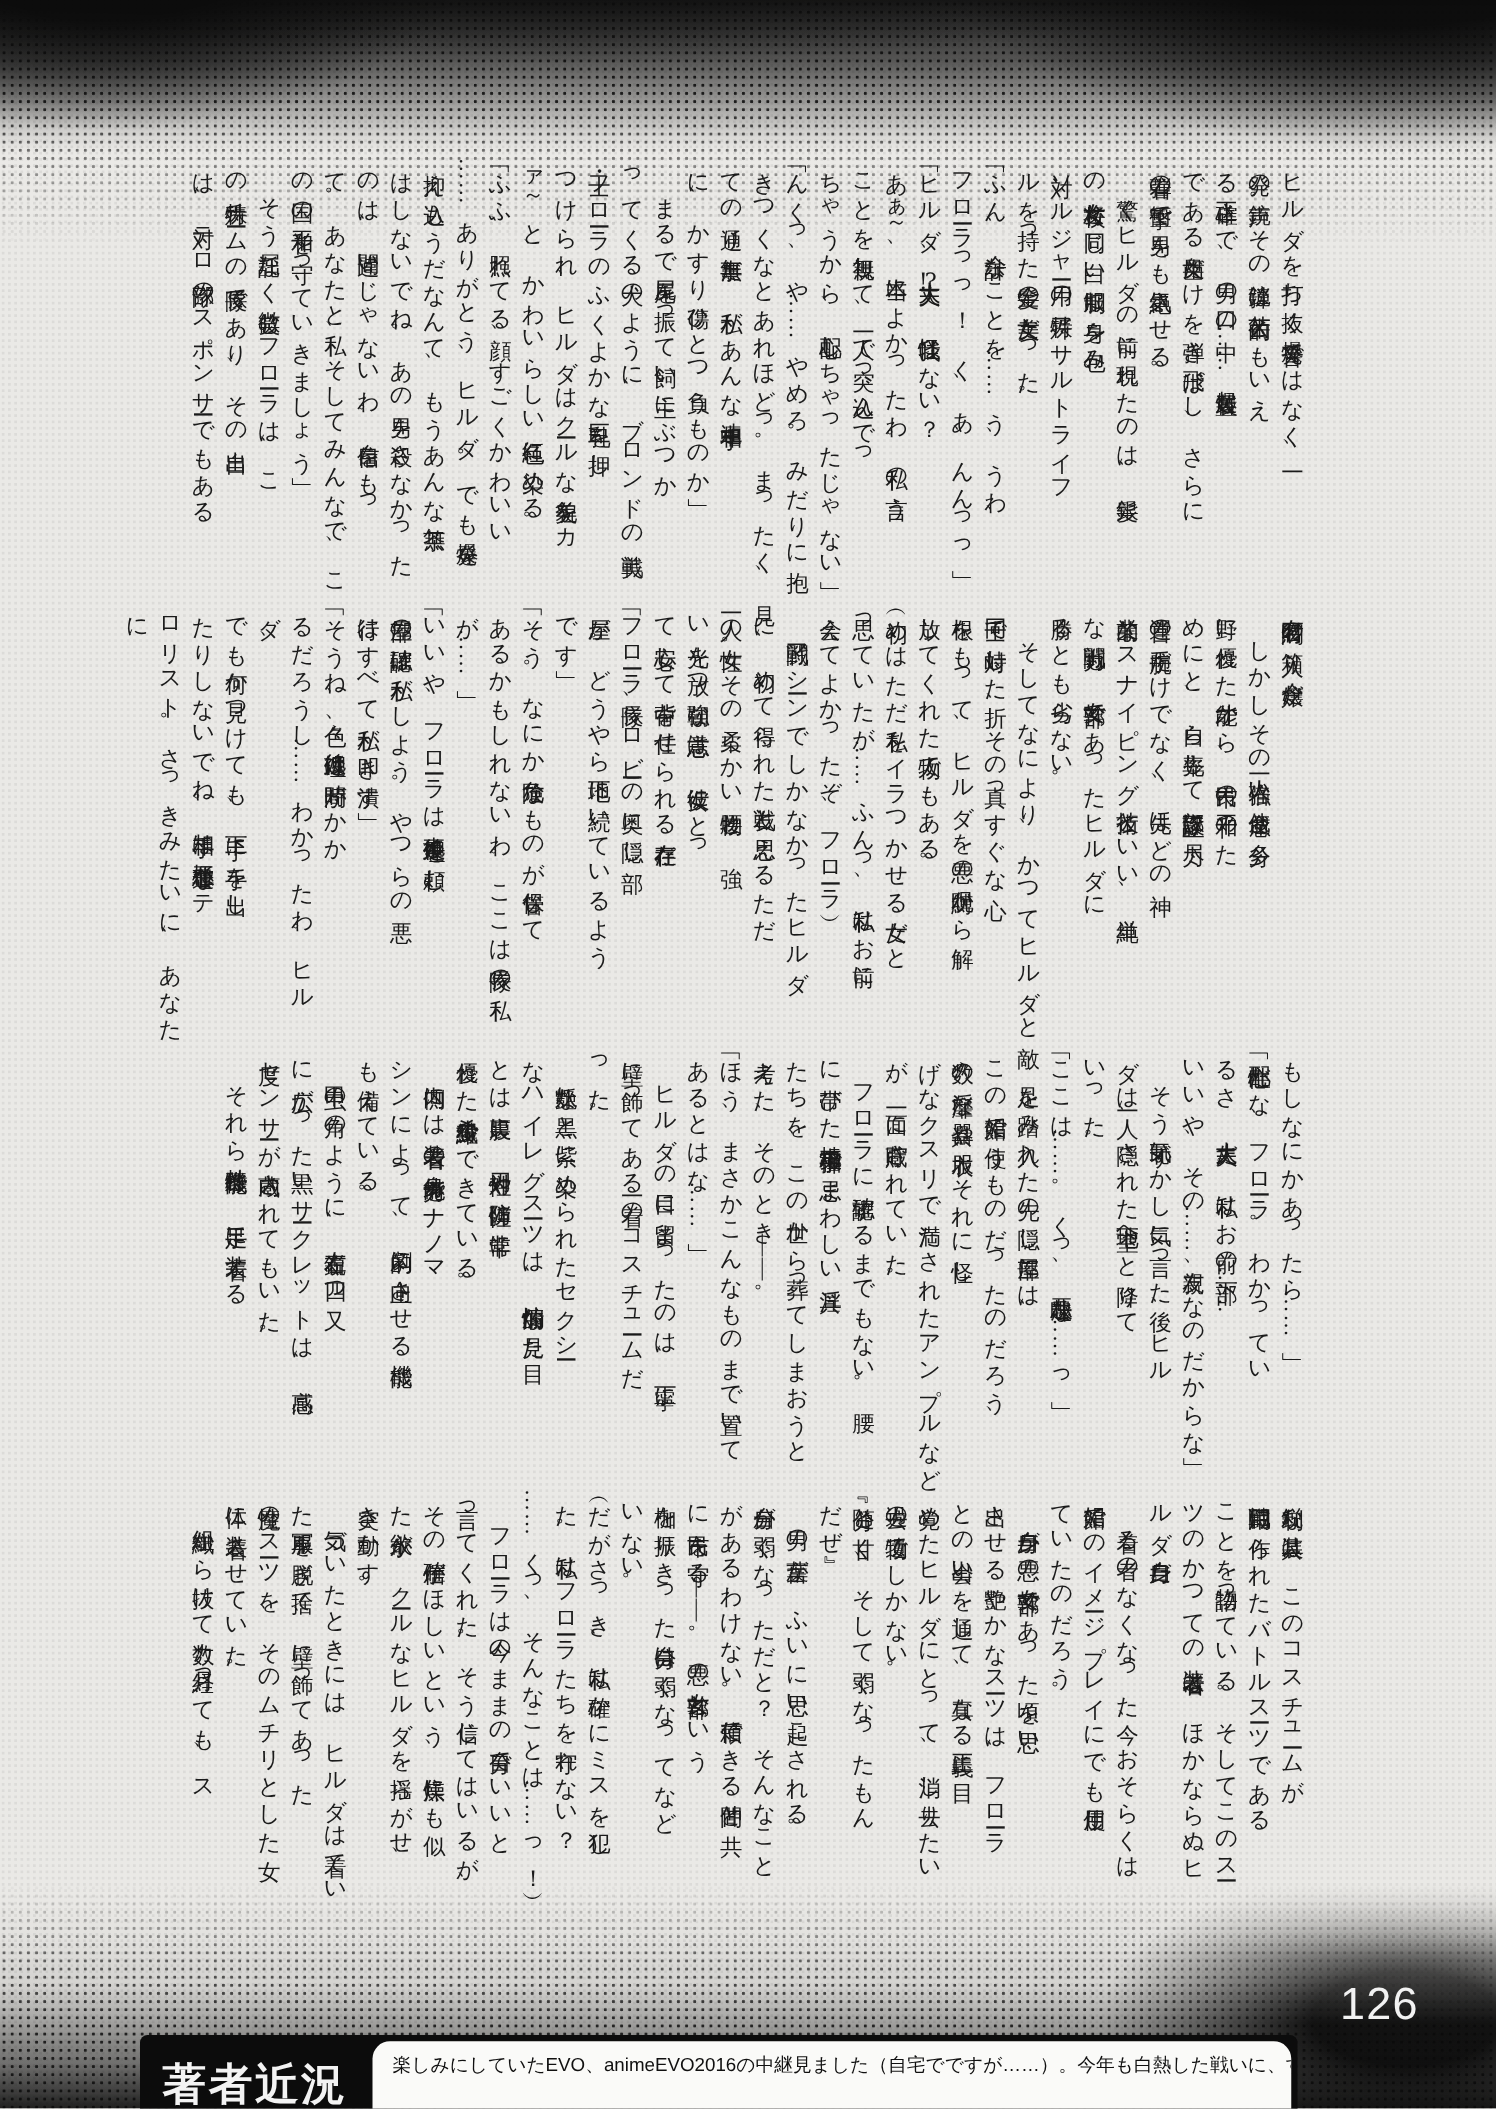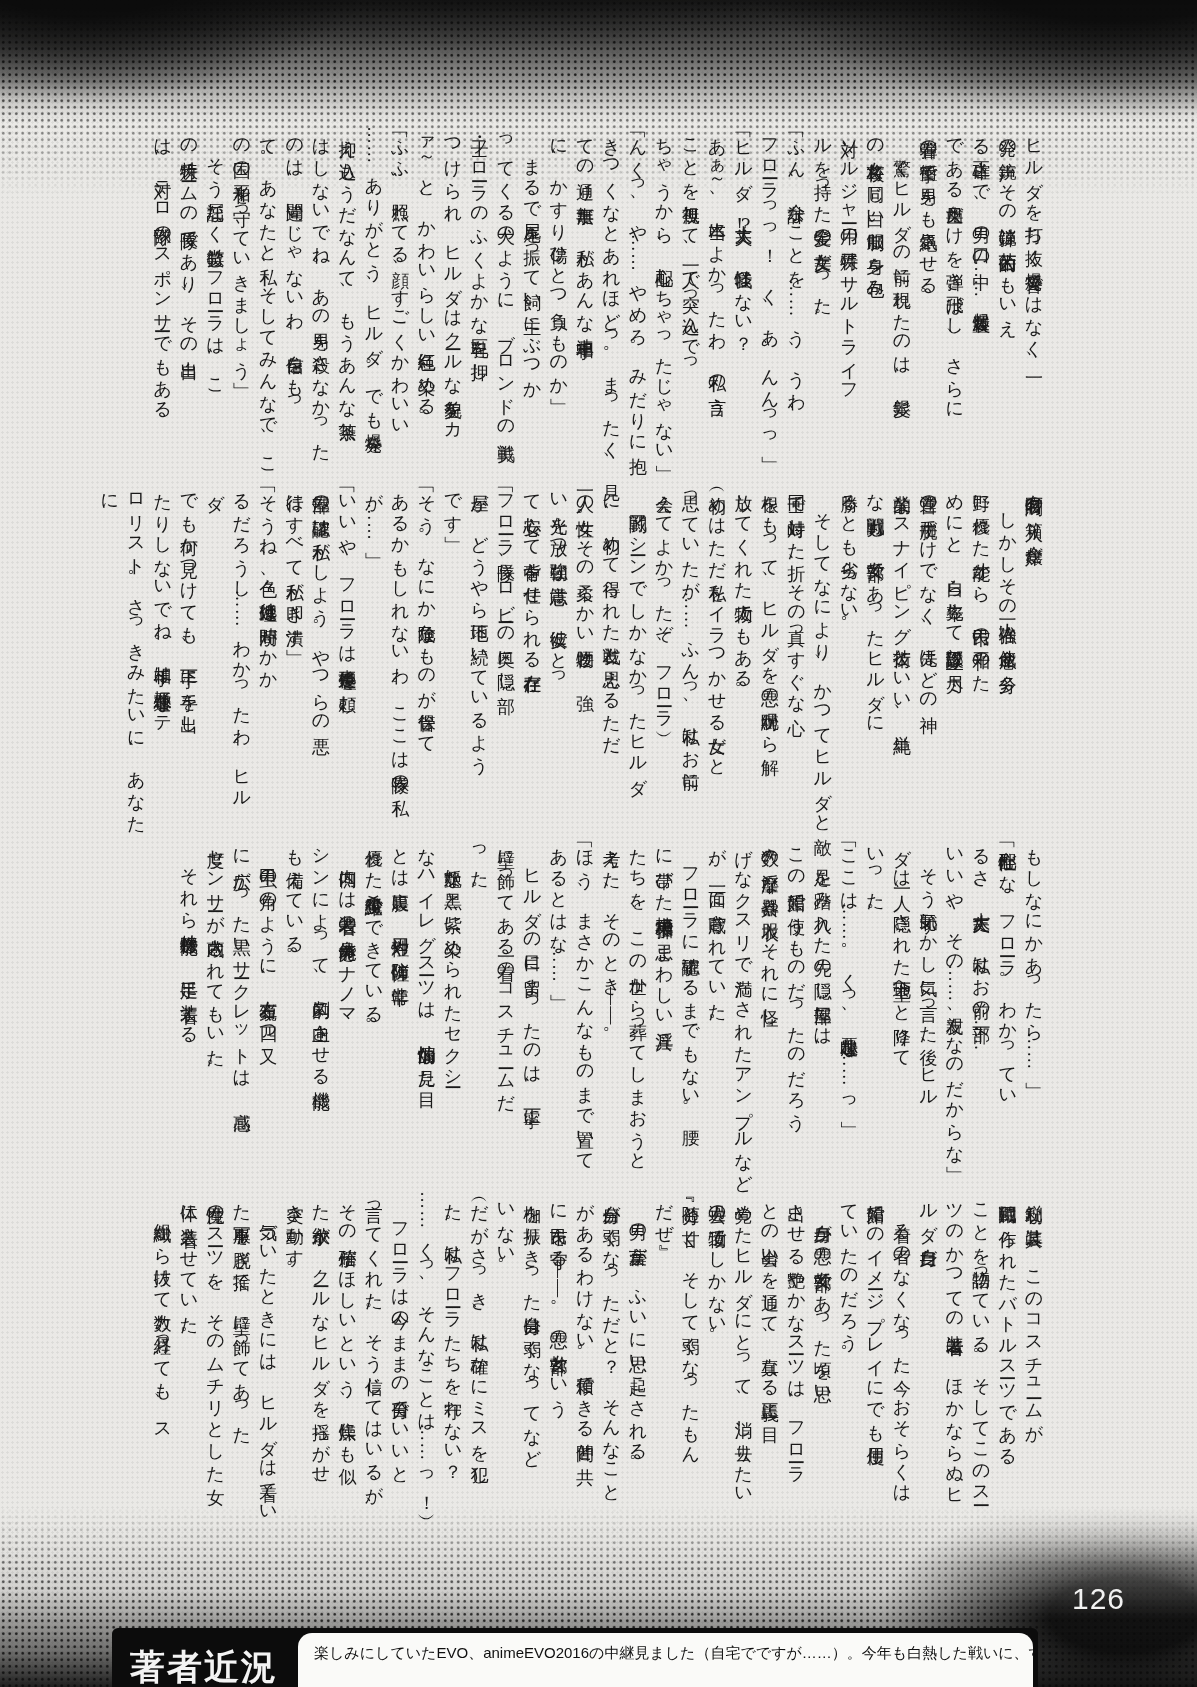--- a/index.html
+++ b/index.html
@@ -50,21 +50,21 @@
   #footer-label { position:absolute; left:0; top:0; width:184px; height:78px;
     display:flex; align-items:center; justify-content:center;
     color:#f3f3f3; font-size:35px; font-weight:bold; letter-spacing:2px;
     font-family:"Liberation Sans","DejaVu Sans",sans-serif; }
   #footer-box { position:absolute; left:186px; top:5px; right:5px; bottom:5px;
     background:#fafaf8; border-radius:14px; padding:8px 16px 0 16px;
     font-family:"Liberation Sans","DejaVu Sans",sans-serif;
     color:#101010; font-size:15px; line-height:24px; white-space:nowrap; overflow:hidden; }
 
   #page-num { position:absolute; left:1072px; top:1582px; z-index:6;
-    color:#f2f2f2; font-size:30px; letter-spacing:1px;
+    color:#f2f2f2; font-size:36px; letter-spacing:1px;
     font-family:"Liberation Sans","DejaVu Sans",sans-serif; }
 </style>
 </head>
 <body>
 
 <div id="page">
 
   <div id="ht-top" class="ht"></div>
   <div id="ht-bottom" class="ht"></div>
 

